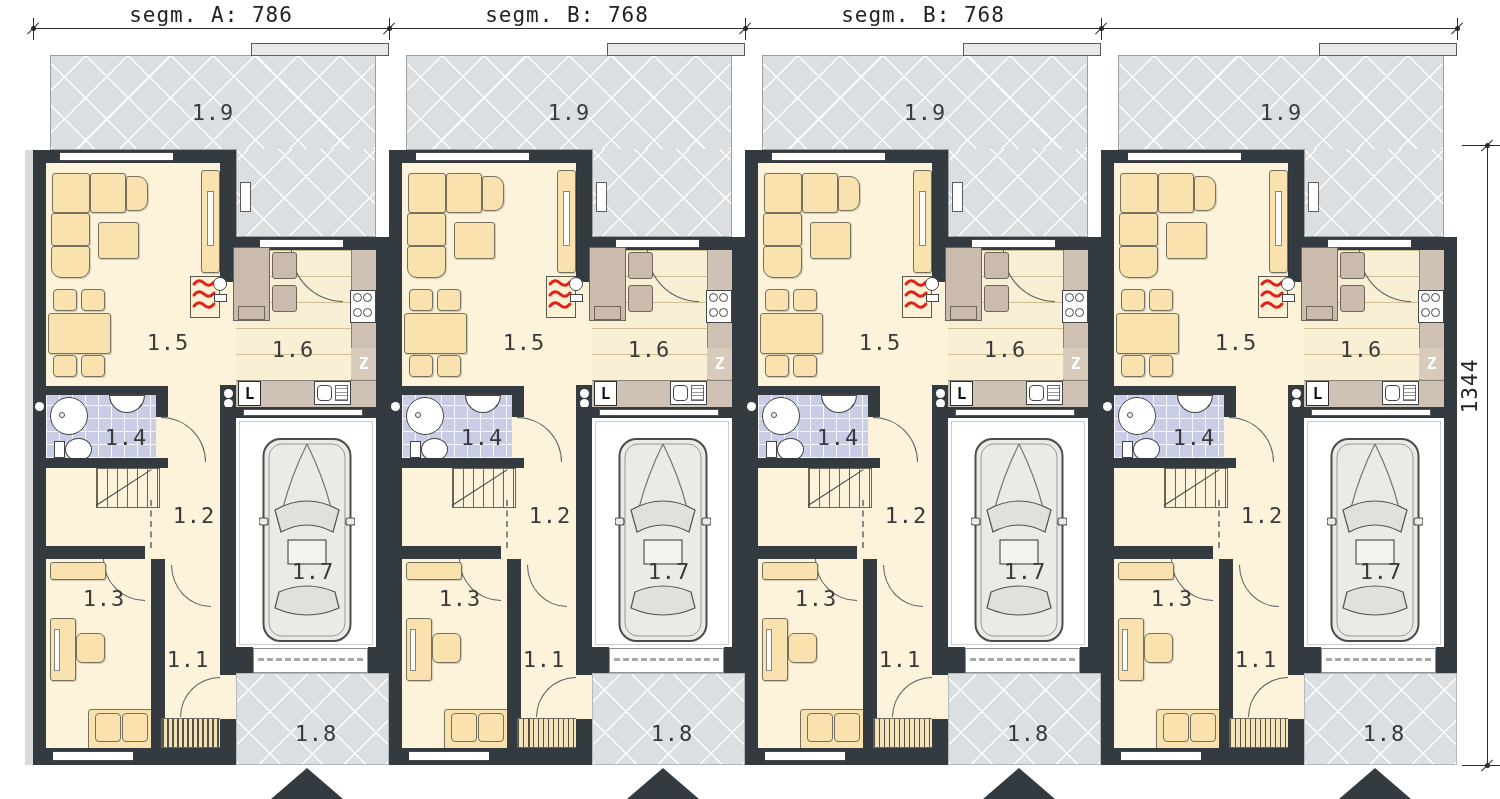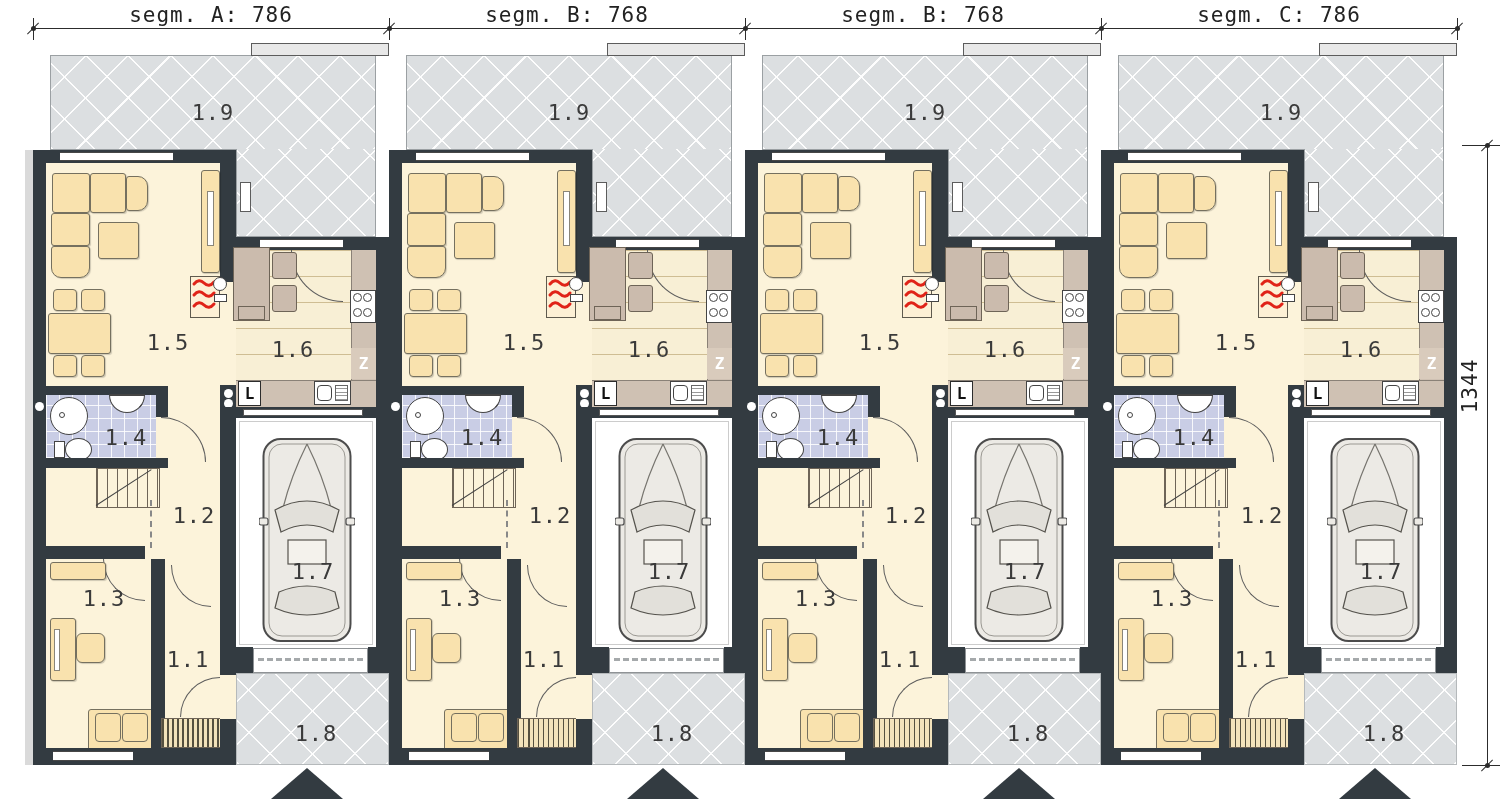--- a/index.html
+++ b/index.html
@@ -153,21 +153,20 @@
 </style>
 </head>
 <body>
 
 <div id="stage">
   <div class="left-shade"></div>
 
   <div class="dim-text" style="left:101px;">segm. A: 786</div>
   <div class="dim-text" style="left:457px;">segm. B: 768</div>
   <div class="dim-text" style="left:813px;">segm. B: 768</div>
-  <div class="dim-text" style="left:1169px;">segm. C: 786</div>
   <div class="dim-hline"></div>
   <div id="top-ticks">
       <div class="tick-v" style="left: 33px; top: 18px;"></div>
       <div class="tick-slash" style="left: 25px; top: 28px;"></div>
       <div class="tick-dot" style="left: 31px; top: 26px;"></div>
       <div class="tick-v" style="left: 389px; top: 18px;"></div>
       <div class="tick-slash" style="left: 381px; top: 28px;"></div>
       <div class="tick-dot" style="left: 387px; top: 26px;"></div>
       <div class="tick-v" style="left: 745px; top: 18px;"></div>
       <div class="tick-slash" style="left: 737px; top: 28px;"></div>

